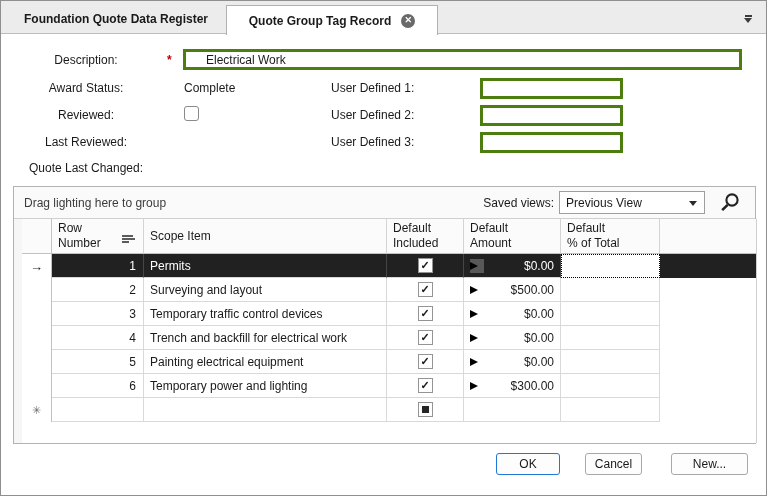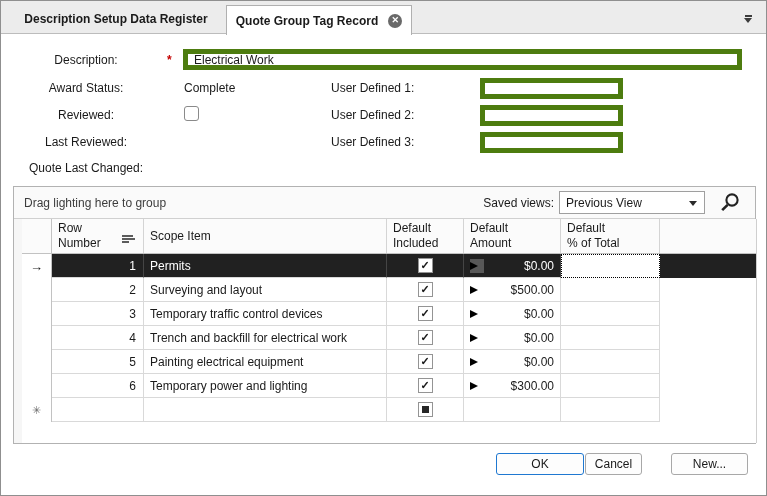--- a/index.html
+++ b/index.html
@@ -3,33 +3,33 @@
 <meta charset="utf-8">
 <style>
   html,body{margin:0;padding:0;background:#d8d8d8;}
   .window{position:relative;width:767px;height:496px;background:#fff;border:1px solid #8f8f8f;
     box-sizing:border-box;font-family:"Liberation Sans",sans-serif;font-size:12px;color:#1a1a1a;overflow:hidden;}
 
   
   .tabbar{position:absolute;left:0;top:0;right:0;height:33px;background:#ececec;border-bottom:1px solid #bcbcbc;box-sizing:border-box;}
   .tab{position:absolute;top:4px;display:flex;align-items:center;justify-content:center;font-weight:bold;cursor:default;}
   .tab.inactive{left:5px;width:220px;height:28px;}
-  .tab.active{left:225px;width:186px;height:30px;background:#fff;border:1px solid #b0b0b0;border-bottom:none;box-sizing:border-box;z-index:3;}
+  .tab.active{left:225px;width:212px;height:30px;background:#fff;border:1px solid #b0b0b0;border-bottom:none;box-sizing:border-box;z-index:3;}
   .tab-close{width:14px;height:14px;margin-left:10px;border-radius:50%;background:#696969;color:#fff;
     font-size:9px;font-weight:bold;display:flex;align-items:center;justify-content:center;line-height:1;}
   .tab-overflow{position:absolute;right:13px;top:14px;width:9px;height:8px;}
   .tab-overflow .bar{position:absolute;left:1px;top:0;width:7px;height:2px;background:#3c3c3c;}
   .tab-overflow .tri{position:absolute;left:0;top:3px;width:0;height:0;border-left:4.5px solid transparent;border-right:4.5px solid transparent;border-top:5px solid #3c3c3c;}
 
   
   .lblL{position:absolute;left:12px;width:146px;text-align:center;}
   .lblR{position:absolute;left:330px;width:144px;}
   .req{position:absolute;left:166px;top:52px;color:#c40000;font-weight:bold;}
-  .tinput{position:absolute;border:5px solid #4d7c0f;box-sizing:border-box;background:#fff;
-    font:inherit;color:#1a1a1a;padding:0 6px;outline:none;}
+  .tinput{position:absolute;border:3px solid #4d7c0f;box-sizing:border-box;background:#fff;
+    font:inherit;color:#1a1a1a;padding:0 20px;outline:none;}
   #descInput{left:182px;top:48px;width:559px;height:21px;}
   .udInput{left:479px;width:143px;height:21px;}
   .cbox{position:absolute;left:183px;top:105px;width:15px;height:15px;background:#fff;border:1px solid #8a8a8a;border-radius:3px;box-sizing:border-box;}
   .formval{position:absolute;}
 
   
   .gpanel{position:absolute;left:12px;top:185px;width:743px;height:258px;border:1px solid #b2b2b2;background:#f6f6f6;box-sizing:border-box;}
   .group-row{position:absolute;left:0;top:0;width:741px;height:32px;background:#fafafa;border-bottom:1px solid #d0d0d0;box-sizing:border-box;}
   .drag-hint{position:absolute;left:10px;top:9px;color:#3c3c3c;}
   .sv-label{position:absolute;left:460px;top:9px;width:80px;text-align:right;}
@@ -74,32 +74,32 @@
   .gcheck.indet::after{content:"";width:7px;height:7px;background:#262626;}
 
   .flagwrap{width:14px;height:14px;display:flex;align-items:center;}
   .flag{width:0;height:0;border-left:8px solid #000;border-top:4.5px solid transparent;border-bottom:4.5px solid transparent;}
   .amtval{margin-left:auto;}
   .newstar{color:#6e6e6e;font-size:11px;}
 
   
   .btn{position:absolute;top:452px;height:22px;box-sizing:border-box;background:#fdfdfd;border:1px solid #a8a8a8;
     border-radius:3px;font:inherit;color:#1a1a1a;display:flex;align-items:center;justify-content:center;padding:0;}
-  #okBtn{left:495px;width:88px;border-color:#1f78d1;}
+  #okBtn{left:495px;width:64px;border-color:#1f78d1;}
   #cancelBtn{left:584px;width:57px;}
   #newBtn{left:670px;width:77px;}
 </style>
 </head>
 <body>
 
 <div class="window">
 
   <div class="tabbar">
     <div class="tab inactive">
-      <span>Description Setup Data Register</span>
+      <span>Foundation Quote Data Register</span>
     </div>
     <div class="tab active">
       <span>Quote Group Tag Record</span>
       <span class="tab-close">✕</span>
     </div>
     <div class="tab-overflow">
       <span class="bar"></span>
       <span class="tri"></span>
     </div>
   </div>

